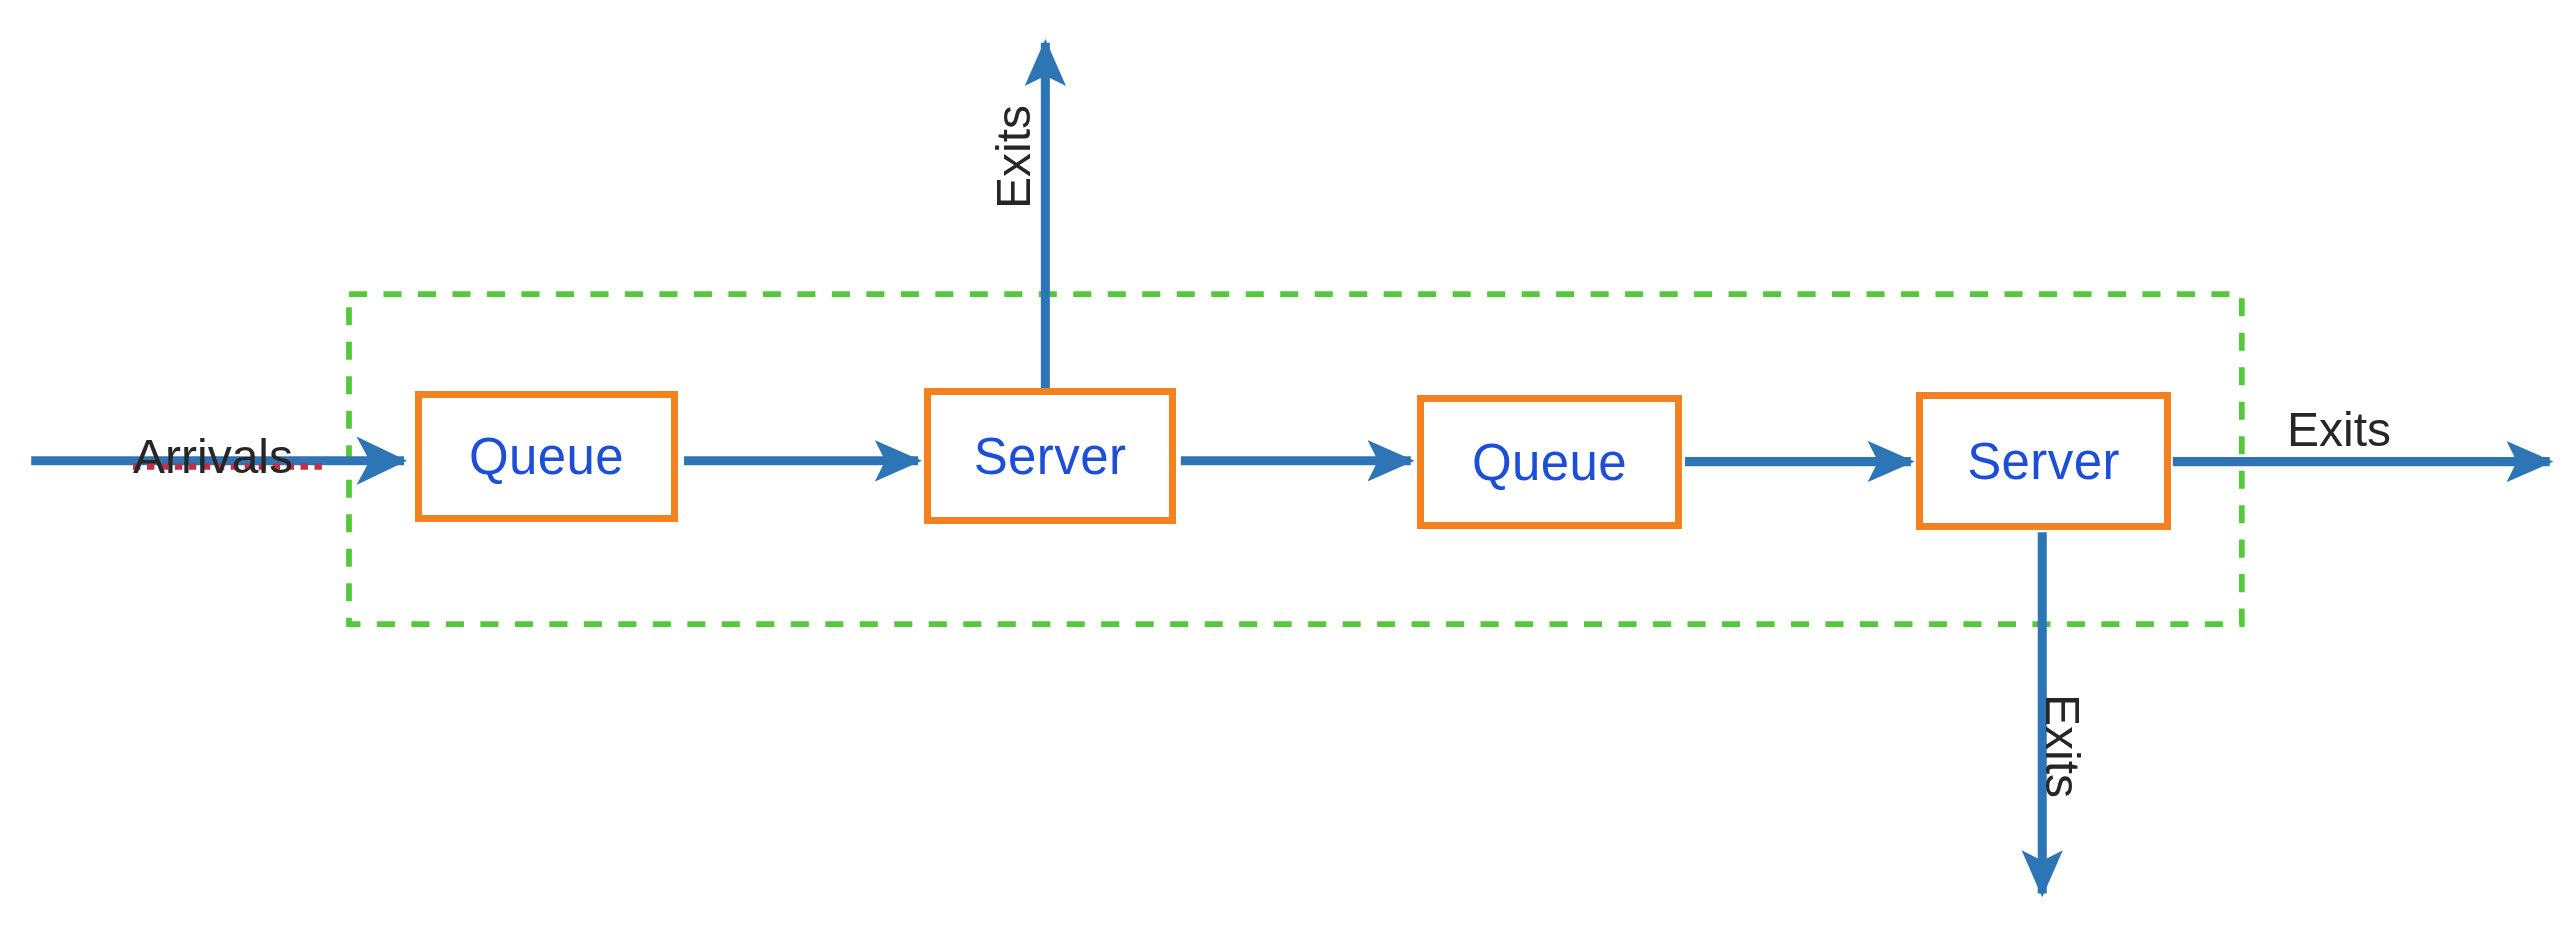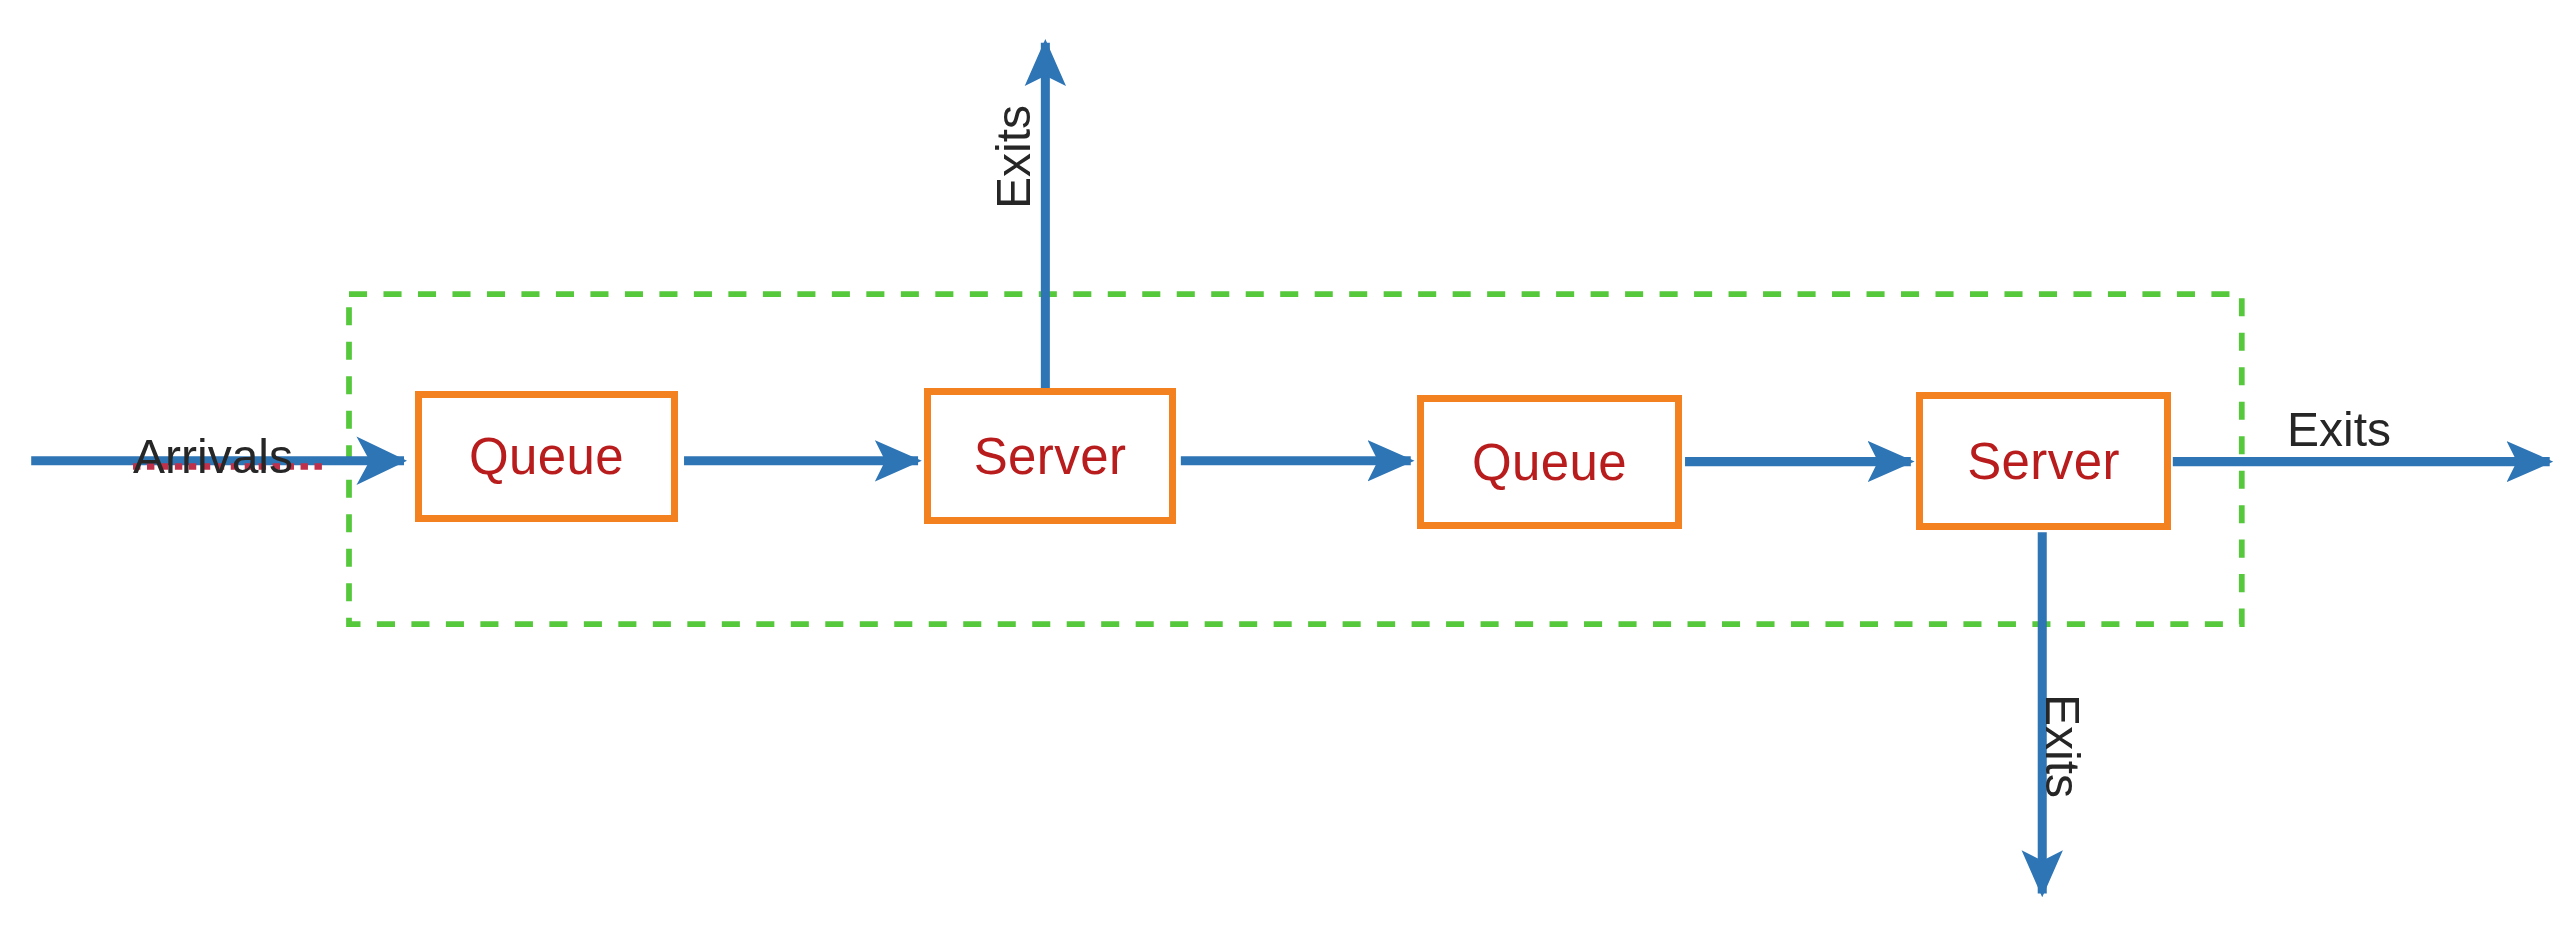--- a/index.html
+++ b/index.html
@@ -32,21 +32,21 @@
     box-sizing: border-box;
     background: #ffffff;
     display: flex;
     align-items: center;
     justify-content: center;
   }
   .node-label {
     font-family: "Liberation Sans", sans-serif;
     font-size: 51px;
     font-weight: 400;
-    color: #b91c1c;
+    color: #1d4ed8;
     letter-spacing: 0.4px;
     white-space: nowrap;
     line-height: 1;
   }
   .edge-label {
     position: absolute;
     font-family: "Liberation Sans", sans-serif;
     font-size: 48px;
     font-weight: 400;
     color: #262626;

